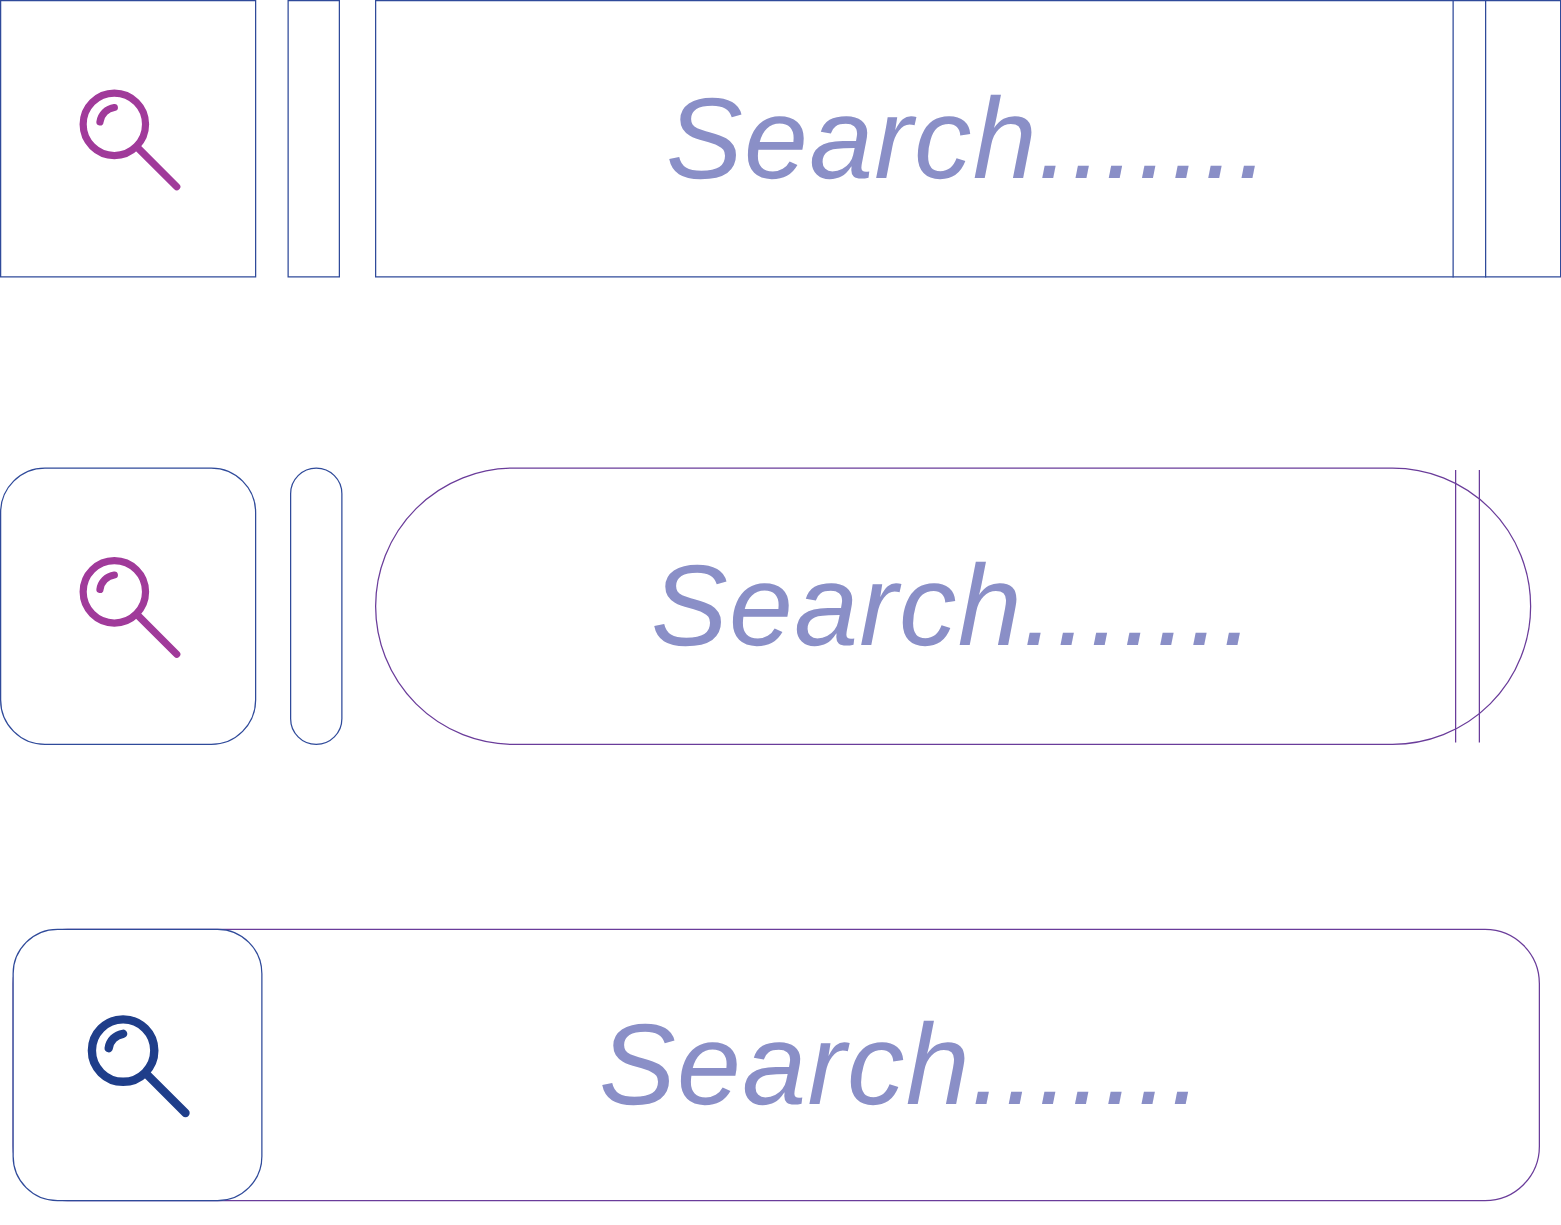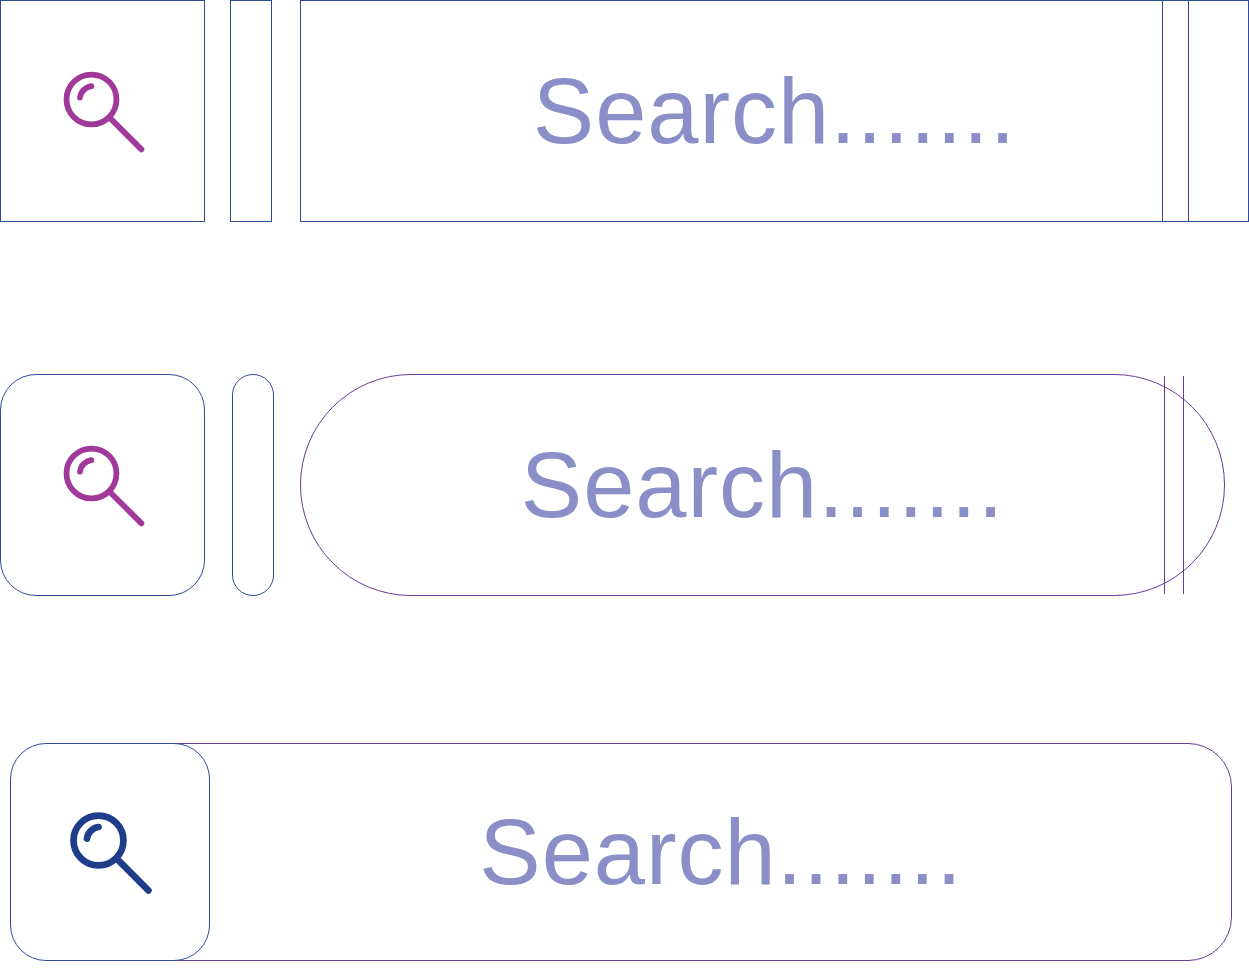--- a/index.html
+++ b/index.html
@@ -134,20 +134,21 @@
   }
 
   
   .placeholder {
     font-size: 92px;
     font-weight: 400;
     color: #8a8fc7;
     letter-spacing: 1px;
     pointer-events: none;
     user-select: none;
+    font-style: italic;
   }
   .mag {
     width: 96px;
     height: 96px;
     display: block;
   }
 </style>
 </head>
 <body>
 

